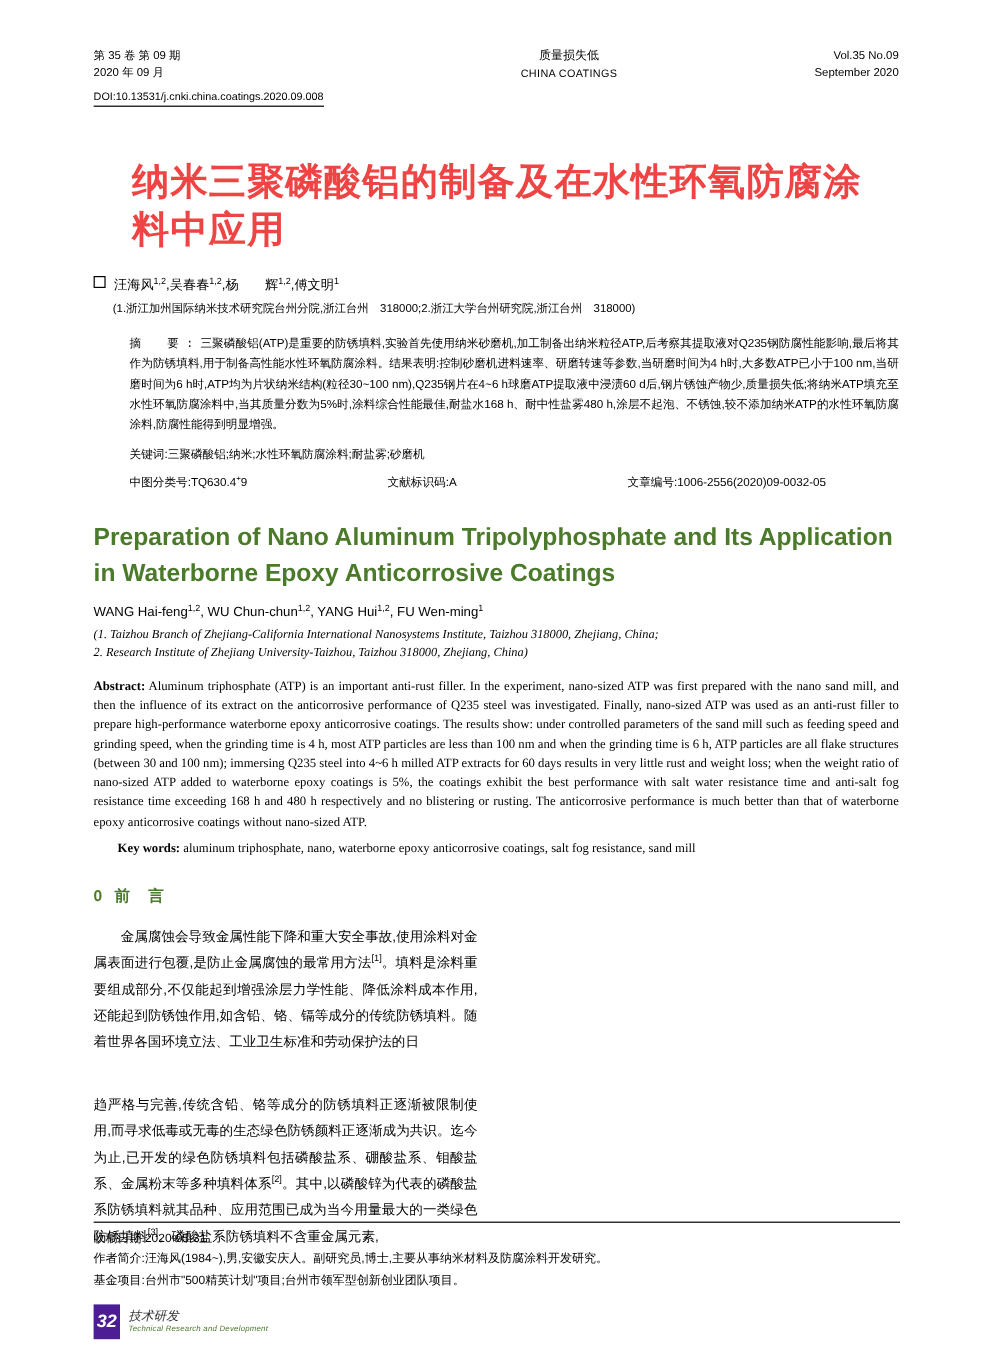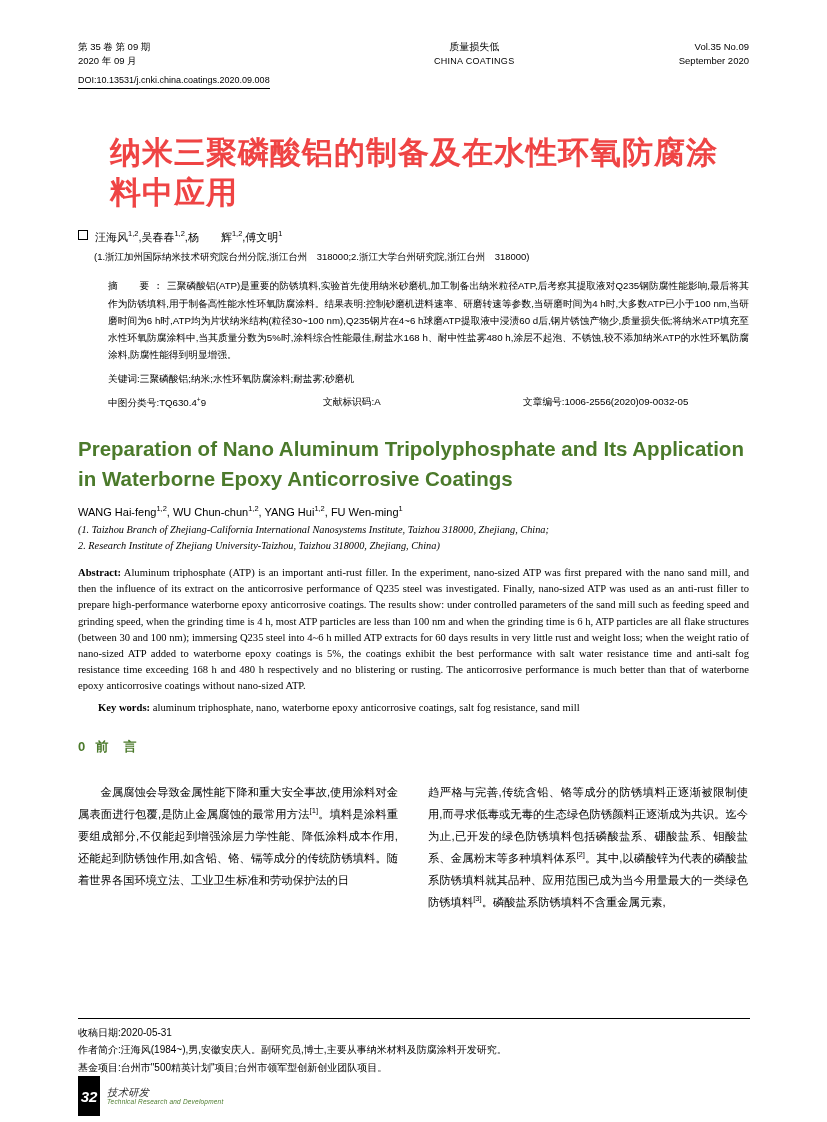--- a/index.html
+++ b/index.html
@@ -138,23 +138,24 @@
   
   .sec-head {
     margin-top:22px;
     font-family:"Liberation Sans", sans-serif;
     font-weight:bold;
     font-size:13px;
     color:#4b7a2b;
     letter-spacing:1px;
   }
   .cols {
-    margin-top:25px;
+    margin-top:14px;
     display:flex;
     gap:30px;
+    flex-direction:column;
   }
   .col-body {
     width:320px;
     font-family:"Liberation Sans", sans-serif;
     font-size:11.3px;
     line-height:1.95;
     text-align:justify;
     text-justify:inter-ideograph;
   }
   .col-right { padding-top:0px; }
@@ -172,27 +173,27 @@
     line-height:1.75;
   }
 
   
   .footer {
     position:absolute;
     left:78px; bottom:18px;
     display:flex; align-items:center; gap:7px;
   }
   .pgnum {
-    background:#000000;
+    background:#4c1d95;
     color:#fff;
     font-family:"Liberation Sans", sans-serif;
     font-style:italic;
     font-weight:bold;
     font-size:15px;
-    width:22px; height:40px;
+    width:22px; height:29px;
     display:flex; align-items:center; justify-content:center;
   }
   .footer-txt {
     font-family:"Liberation Sans", sans-serif;
     line-height:1.2;
     font-style:italic;
   }
   .footer-txt .t1 { font-size:10.5px; color:#333; }
   .footer-txt .t2 { font-size:6.5px; color:#4b7a2b; letter-spacing:.2px; }
 </style>

